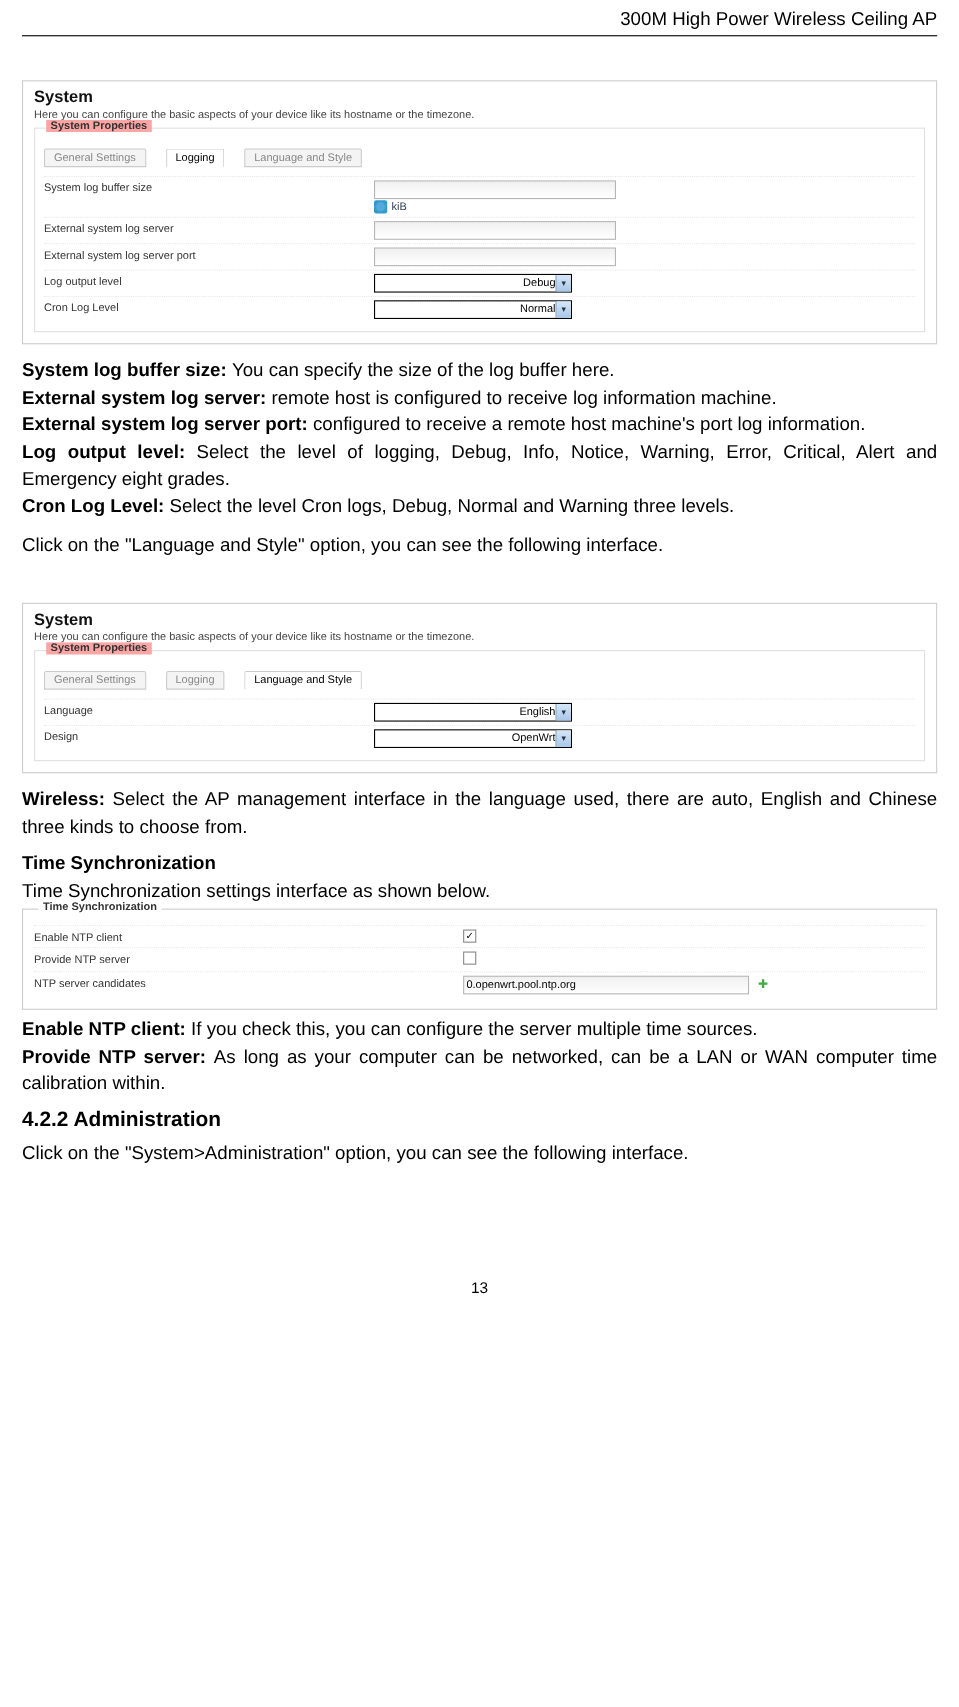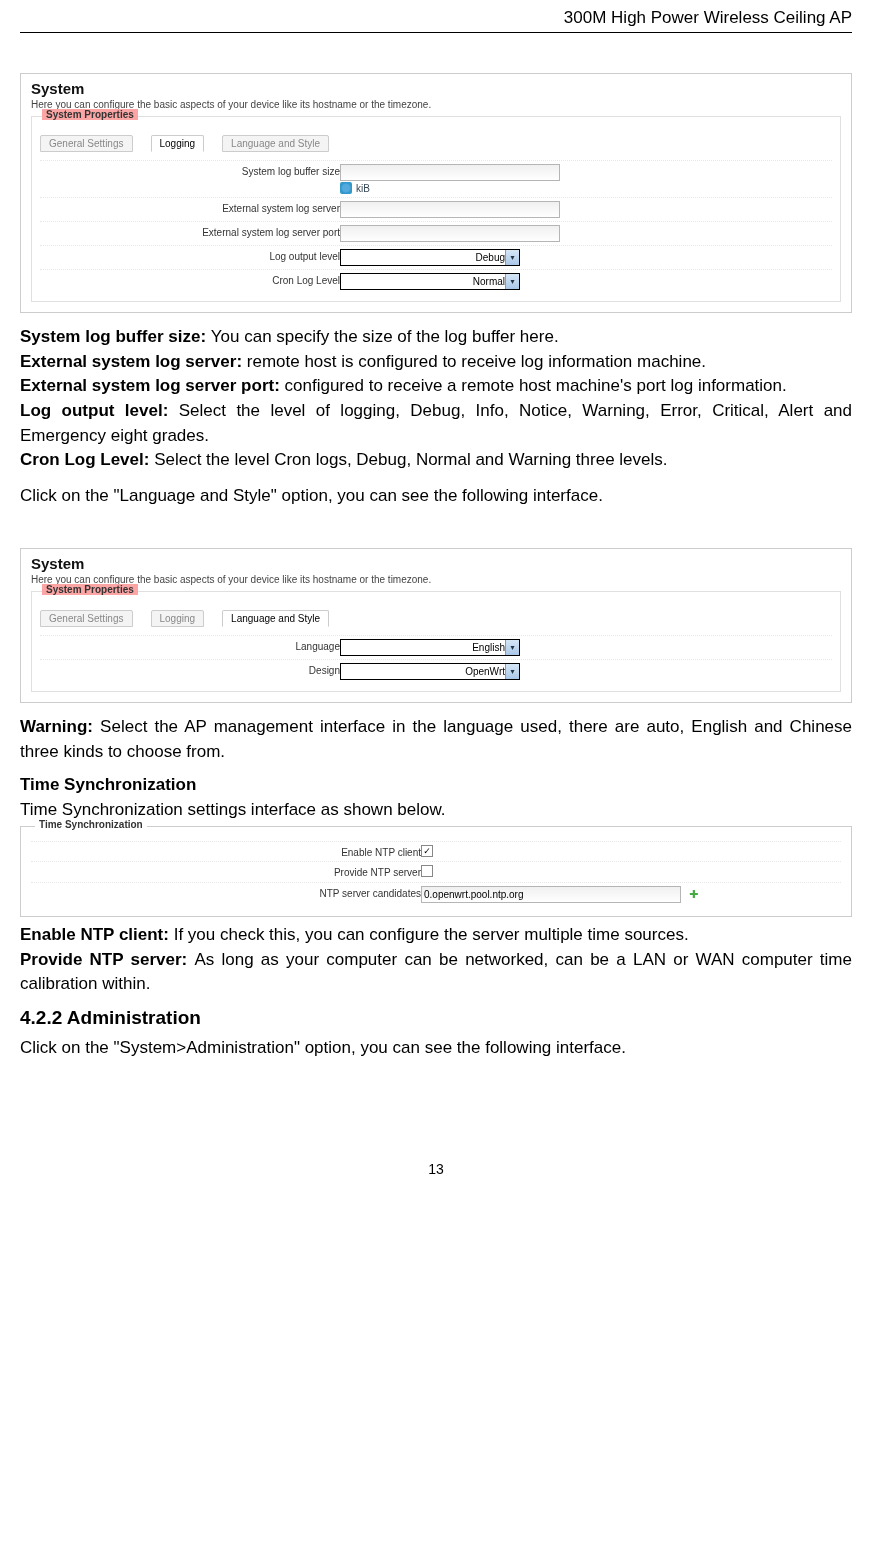--- a/index.html
+++ b/index.html
@@ -75,21 +75,20 @@
     align-items: flex-start;
     font-size: 10px;
     padding: 3px 0;
     border-top: 1px dotted #e8e8e8;
   }
   .form-row:first-of-type { border-top: none; }
   .form-label {
     width: 300px;
     color: #333;
     padding-top: 2px;
-    text-align: right;
   }
   .form-control {
     flex: 1;
   }
   .text-input {
     width: 220px;
     height: 17px;
     border: 1px solid #b5b5b5;
     background: linear-gradient(#f0f0f0,#fff);
     font-size: 10px;
@@ -296,21 +295,21 @@
         <div class="select-input">
           <span>OpenWrt</span>
           <span class="select-arrow">▾</span>
         </div>
       </div>
     </div>
   </div>
 </div>
 
 <div class="body-text">
-  <span class="bold">Warning: </span><span>Select the AP management interface in the language used, there are auto, English and Chinese three kinds to choose from.</span>
+  <span class="bold">Wireless: </span><span>Select the AP management interface in the language used, there are auto, English and Chinese three kinds to choose from.</span>
 </div>
 
 <div class="section-h">Time Synchronization</div>
 <div class="body-text-block">Time Synchronization settings interface as shown below.</div>
 
 <div class="panel2">
   <div class="panel2-legend">Time Synchronization</div>
   <div class="form-row form-row3">
     <div class="form-label">Enable NTP client</div>
     <div class="form-control">

